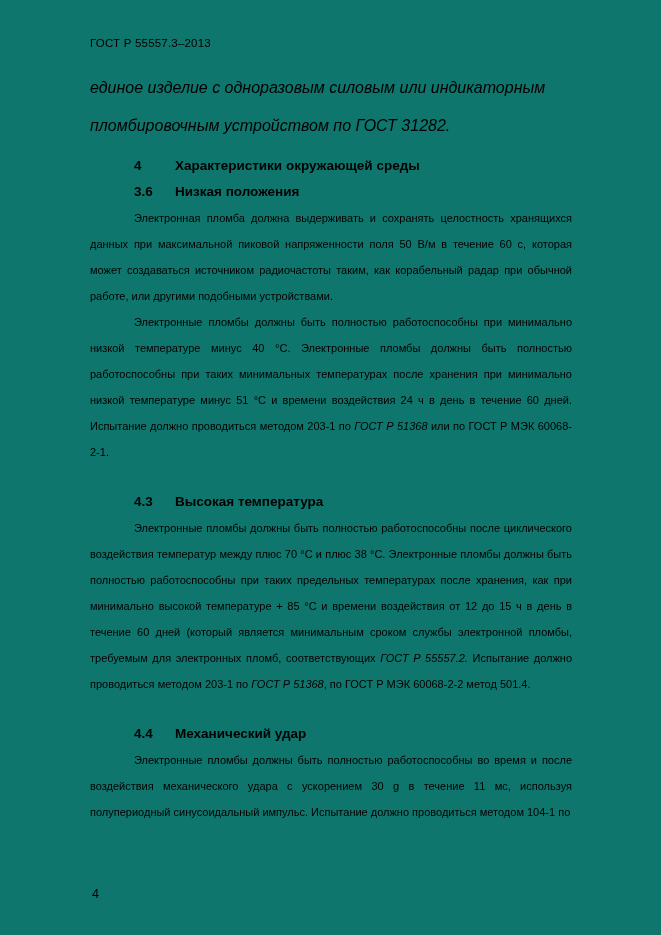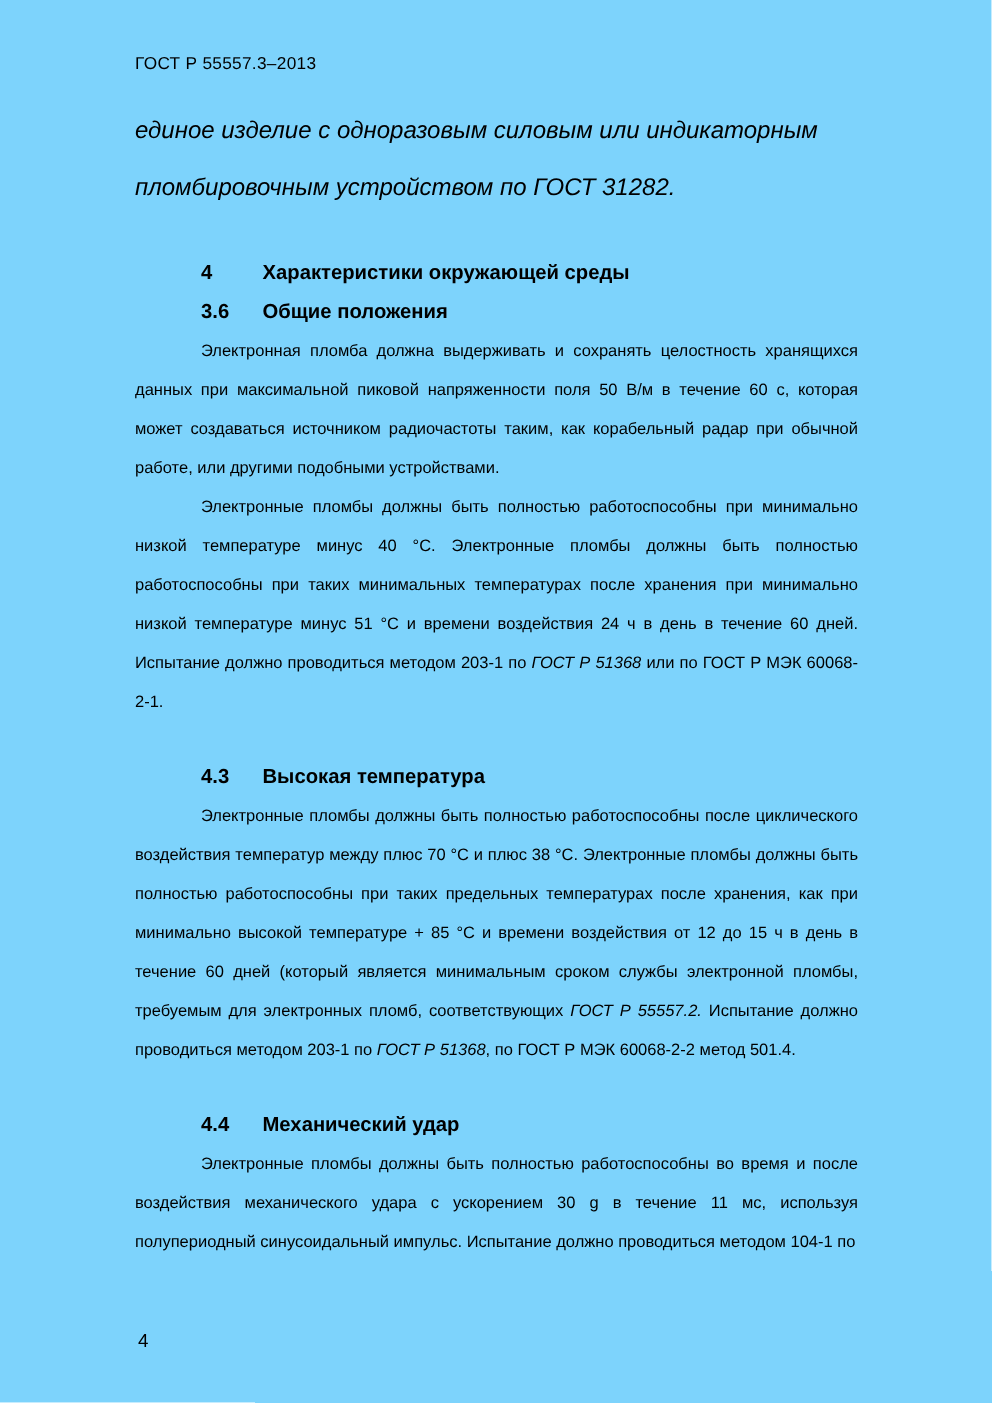--- a/index.html
+++ b/index.html
@@ -6,21 +6,21 @@
     margin: 0;
     padding: 0;
     background: #ffffff;
     font-family: "Liberation Sans", sans-serif;
     color: #000000;
   }
   .page {
     position: relative;
     width: 661px;
     height: 935px;
-    background: #7dd3fc;
+    background: #0f766e;
     overflow: hidden;
     box-sizing: border-box;
   }
   .content {
     position: absolute;
     left: 90px;
     top: 36px;
     width: 482px;
   }
   .doc-header {
@@ -44,21 +44,21 @@
     font-style: italic;
     margin: 0 0 6px 0;
   }
   .sec-heading {
     font-size: 13.5px;
     line-height: 26px;
     font-weight: bold;
     margin: 0 0 0 44px;
     text-indent: 0;
   }
-  .sec-heading.major { margin-top: 24px; }
+  .sec-heading.major { margin-top: 8px; }
   .sec-heading.spaced { margin-top: 24px; }
   .sec-num {
     display: inline-block;
     min-width: 41px;
   }
   .gost-ref { font-style: italic; }
   .page-number {
     position: absolute;
     left: 92px;
     bottom: 34px;
@@ -70,21 +70,21 @@
 
 <div class="page">
   <div class="content">
 
     <div class="doc-header">ГОСТ Р  55557.3–2013</div>
 
     <p class="intro-par">единое изделие с одноразовым силовым или индикаторным пломбировочным устройством по ГОСТ 31282.</p>
 
     <h2 class="sec-heading major"><span class="sec-num">4</span><span>Характеристики окружающей среды</span></h2>
 
-    <h2 class="sec-heading"><span class="sec-num">3.6</span><span>Общие положения</span></h2>
+    <h2 class="sec-heading"><span class="sec-num">3.6</span><span>Низкая положения</span></h2>
 
     <p class="body-par">Электронная пломба должна выдерживать и сохранять целостность хранящихся данных при максимальной пиковой напряженности поля 50 В/м в течение 60 с, которая может создаваться источником радиочастоты таким, как корабельный радар при обычной работе, или другими подобными устройствами.</p>
 
 
     <p class="body-par"><span>Электронные пломбы должны быть полностью работоспособны при минимально низкой температуре минус 40 °С. Электронные пломбы должны быть полностью работоспособны при таких минимальных температурах после хранения при минимально низкой температуре минус 51 °С и времени воздействия 24 ч в день в течение 60 дней. Испытание должно проводиться методом 203-1 по </span><span class="gost-ref">ГОСТ Р 51368</span><span> или по ГОСТ Р МЭК 60068-2-1.</span></p>
 
     <h2 class="sec-heading spaced"><span class="sec-num">4.3</span><span>Высокая температура</span></h2>
 
     <p class="body-par"><span>Электронные пломбы должны быть полностью работоспособны после циклического воздействия температур между плюс 70 °С и плюс 38 °С. Электронные пломбы должны быть полностью работоспособны при таких предельных температурах после хранения, как при минимально высокой температуре + 85 °С и времени воздействия от 12 до 15 ч в день в течение 60 дней (который является минимальным сроком службы электронной пломбы, требуемым для электронных пломб, соответствующих </span><span class="gost-ref">ГОСТ Р 55557.2.</span><span> Испытание должно проводиться методом 203-1 по </span><span class="gost-ref">ГОСТ Р 51368</span><span>, по ГОСТ Р  МЭК 60068-2-2 метод 501.4.</span></p>
 

